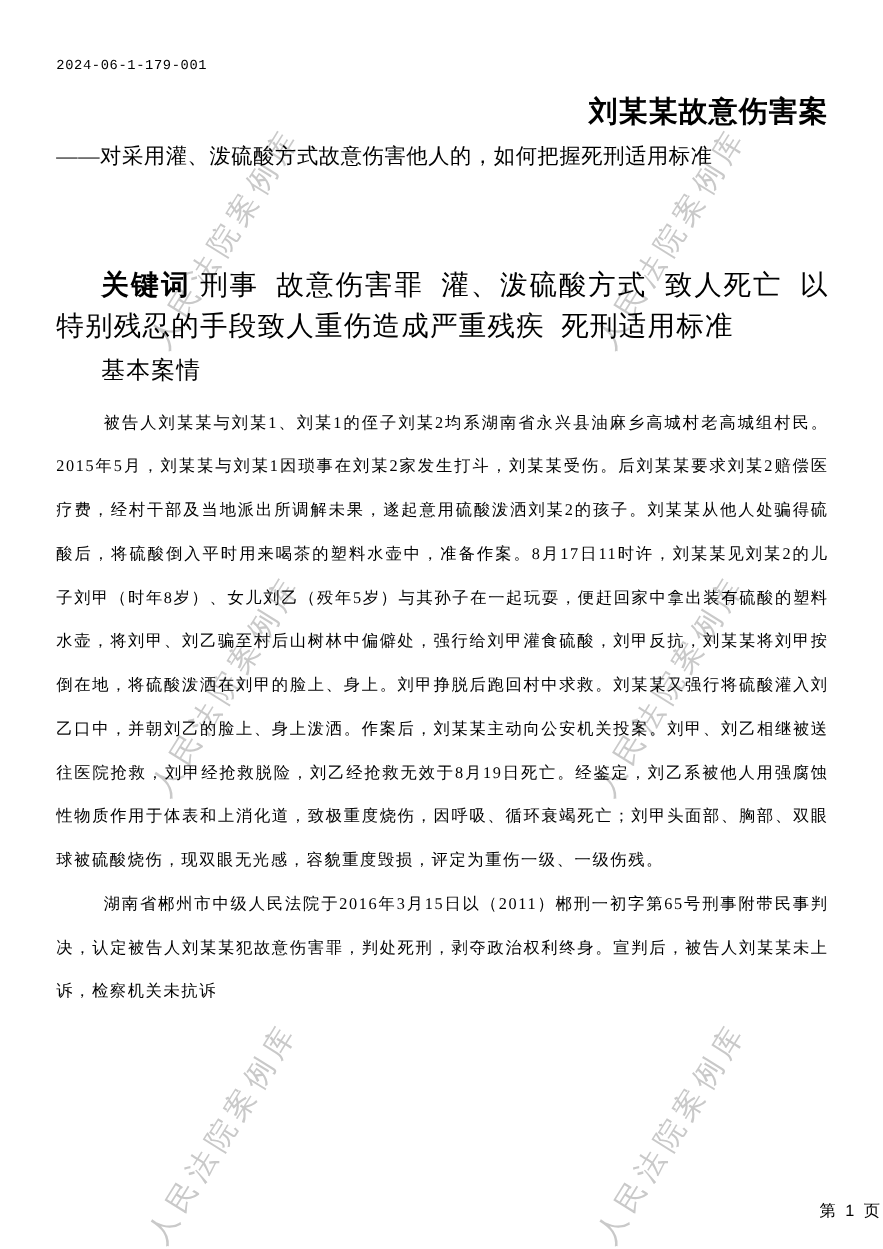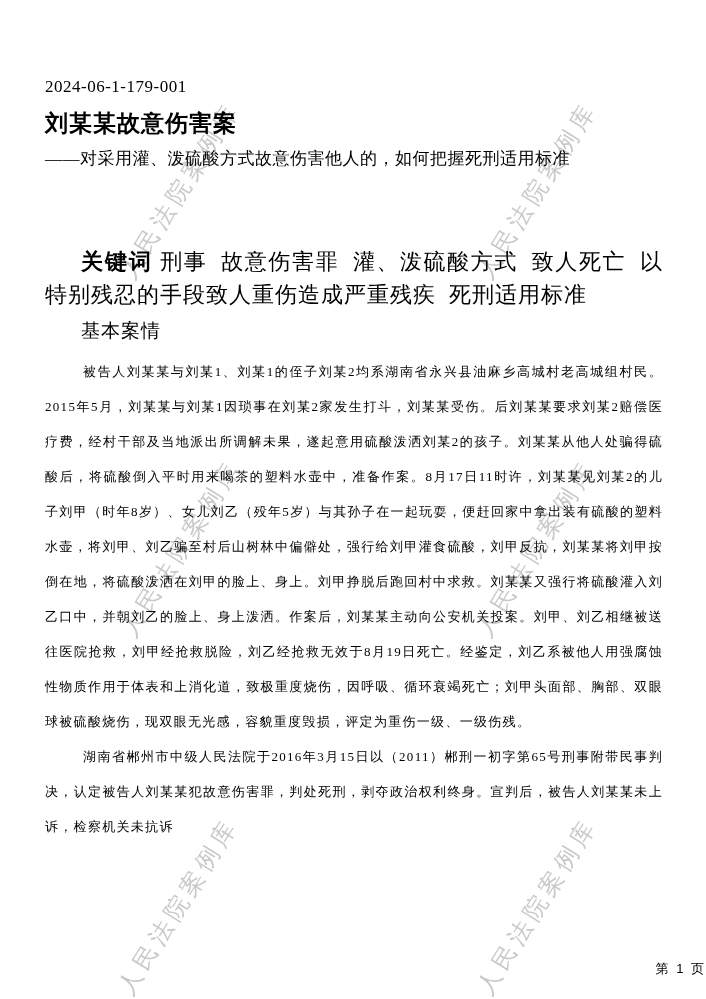--- a/index.html
+++ b/index.html
@@ -28,31 +28,32 @@
     font-family: "Liberation Serif", serif;
   }
   
   .content {
     position: absolute;
     left: 45px;
     top: 0;
     width: 618px;
   }
   .doc-number {
-    margin-top: 76px;
-    font-size: 17px;
+    margin-top: 42px;
+    font-size: 11px;
     line-height: 22px;
     letter-spacing: 0.5px;
+    font-family: Liberation Mono, monospace;
   }
   .doc-title {
     margin-top: 11px;
     font-size: 23px;
     line-height: 30px;
     font-weight: bold;
-    text-align: left;
+    text-align: right;
     letter-spacing: 1px;
   }
   .doc-subtitle {
     margin-top: 8px;
     font-size: 17px;
     line-height: 24px;
     text-align: left;
     letter-spacing: 0.5px;
   }
   .keywords {

